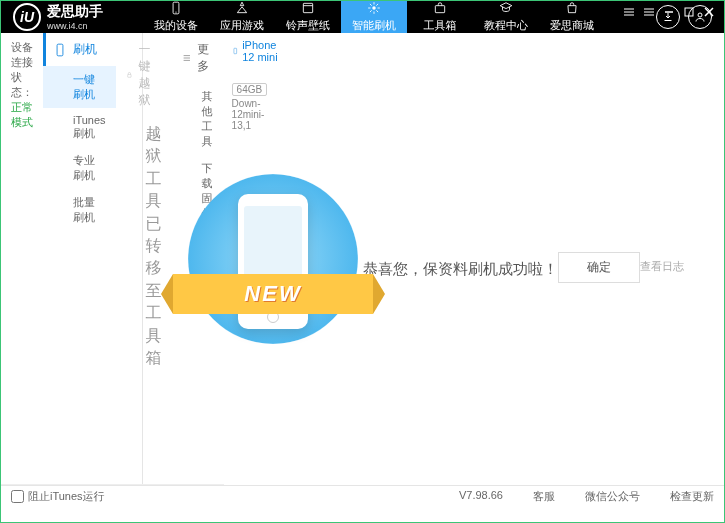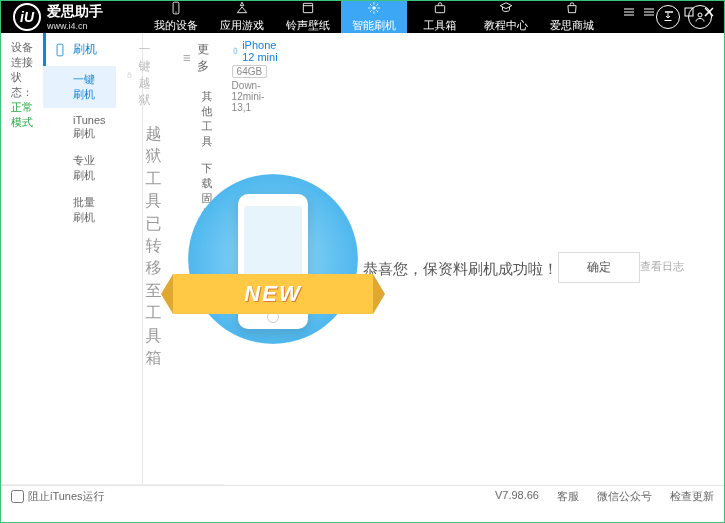--- a/index.html
+++ b/index.html
@@ -28,38 +28,38 @@
 .side-header svg{width:14px;height:14px;fill:currentColor}
 .side-sub{padding:6px 10px 6px 30px;color:#666;cursor:pointer;font-size:11px}
 .side-sub.active{background:#e6f3ff;color:#1084de}
 .side-note{padding:6px 10px 6px 30px;color:#999;font-size:16px;line-height:1.4}
 .red-box{border:2px solid #e74c3c;margin:6px 4px;padding:6px;display:flex;gap:10px;font-size:11px}
 .chk{display:flex;align-items:center;gap:3px;color:#444}
 .chk input{accent-color:#1084de}
 .device-info{padding:6px 8px;font-size:11px}
 .device-name{color:#1084de;display:flex;align-items:center;gap:4px}
 .device-name svg{width:12px;height:14px;fill:#1084de}
-.storage-badge{display:inline-block;border:1px solid #ccc;border-radius:2px;padding:0 4px;font-size:10px;color:#888;margin-top:2px}
+.storage-badge{display:inline-block;border:1px solid #ccc;border-radius:2px;padding:0 4px;font-size:10px;color:#888;margin-top:20px}
 .device-sub{color:#888;font-size:10px;margin-top:2px}
 .main{flex:1;display:flex;flex-direction:row;align-items:center;justify-content:center;position:relative}
 .phone-img{position:relative;width:180px;height:190px}
 .sunburst{position:absolute;width:170px;height:170px;left:5px;top:10px;border-radius:50%;background:radial-gradient(circle,#9bdcf9 0%,#4fb8ee 70%,transparent 72%)}
 .phone{position:absolute;left:55px;top:30px;width:70px;height:135px;background:#fff;border-radius:10px;box-shadow:0 4px 12px rgba(0,0,0,.15)}
 .phone::before{content:"";position:absolute;top:12px;left:6px;right:6px;bottom:18px;background:#e8f4fb;border-radius:3px}
 .phone::after{content:"";position:absolute;bottom:6px;left:50%;transform:translateX(-50%);width:10px;height:10px;border:1px solid #ccc;border-radius:50%}
 .banner{position:absolute;top:110px;left:-10px;width:200px;height:40px;background:#ffc845;display:flex;align-items:center;justify-content:center;font-size:22px;font-weight:900;color:#fff;font-style:italic;letter-spacing:2px;text-shadow:1px 1px 0 #e07b2f}
 .banner::before,.banner::after{content:"";position:absolute;top:0;border-top:20px solid transparent;border-bottom:20px solid transparent}
 .banner::before{left:-12px;border-right:12px solid #e0a830}
 .banner::after{right:-12px;border-left:12px solid #e0a830}
 .msg{font-size:15px;color:#555;margin-top:20px}
 .ok-btn{margin-top:16px;padding:6px 28px;border:1px solid #ddd;background:#fff;color:#555;font-size:12px;cursor:pointer}
 .log-link{margin-top:14px;font-size:11px;color:#aaa;cursor:pointer}
 .footer{height:22px;border-top:1px solid #e5e5e5;display:flex;align-items:center;font-size:11px;color:#666;padding:0 10px;gap:16px}
 .footer-left{display:flex;align-items:center;gap:4px;flex:1}
-.footer-right{display:flex;gap:18px}
+.footer-right{display:flex;gap:30px}
 .flink{cursor:pointer}
 </style>
 </head>
 <body>
 
 <div class="titlebar">
   <div class="logo-area">
     <div class="logo-circle">iU</div>
     <div>
       <div class="logo-text">爱思助手</div>

